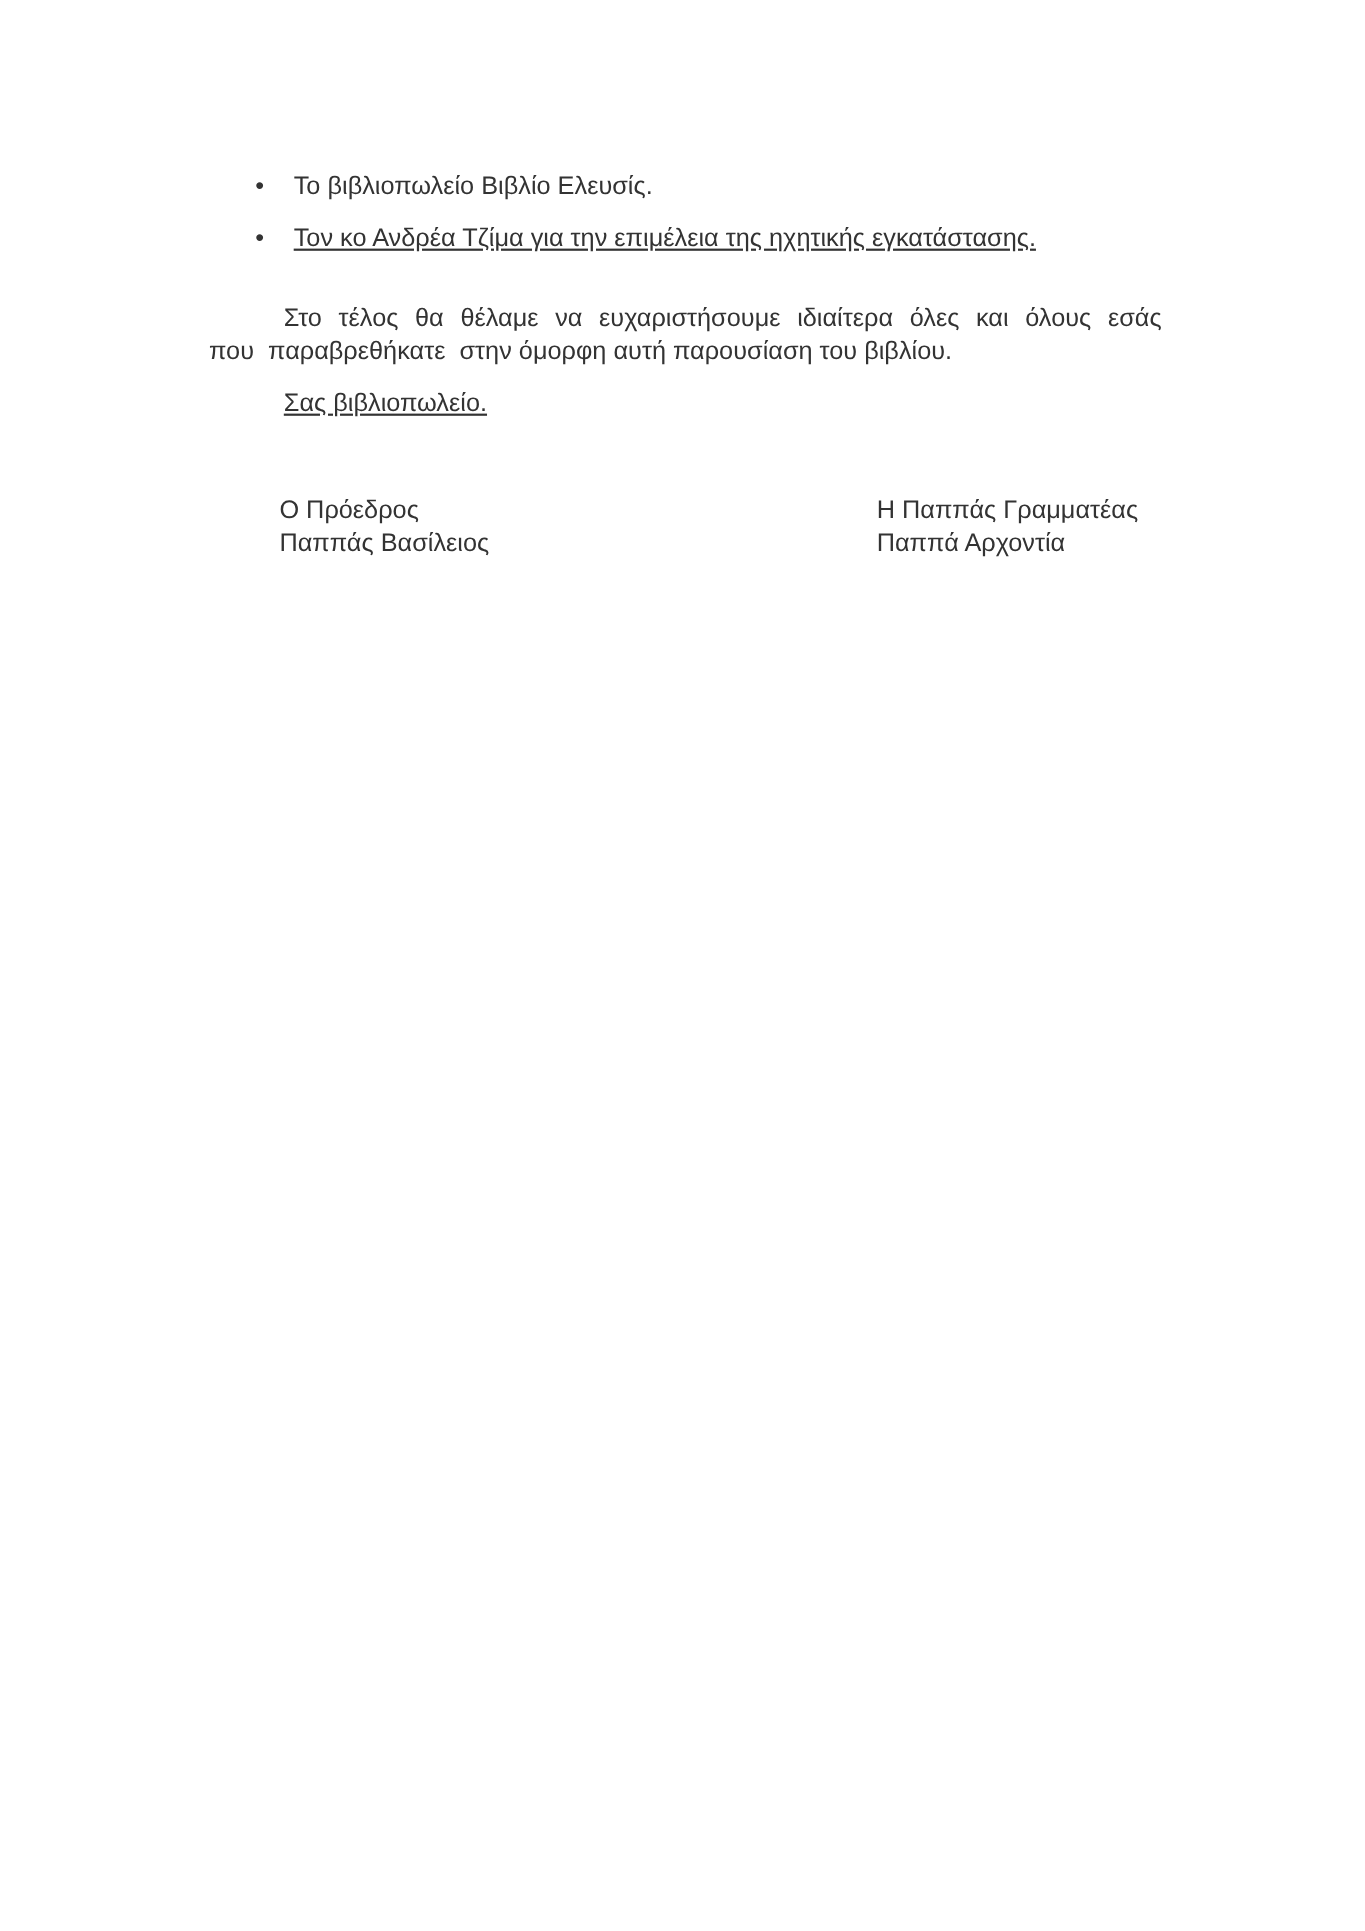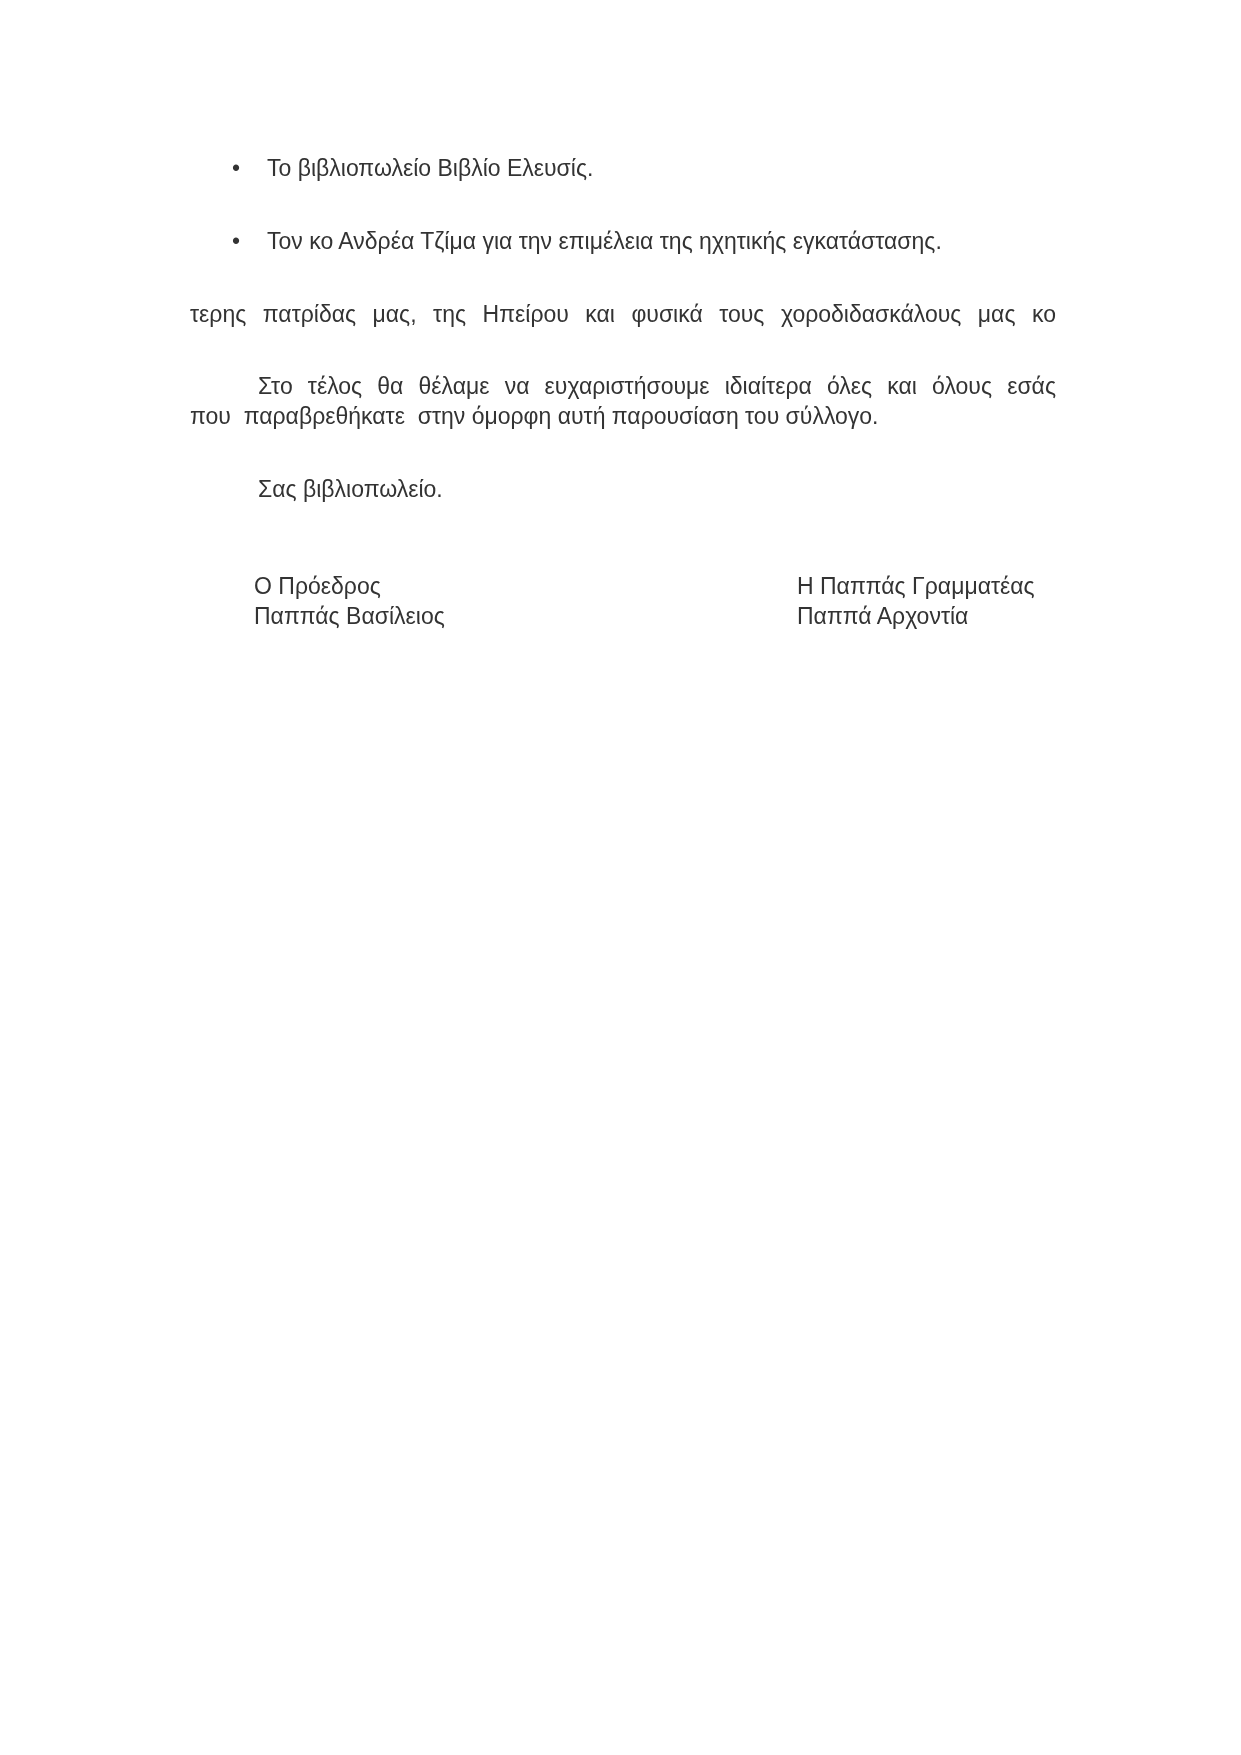--- a/index.html
+++ b/index.html
@@ -29,21 +29,21 @@
     text-align-last: justify;
   }
   .pre { white-space: pre-wrap; }
   .ind { text-indent: 68px; margin-top: 28px; }
   .bullet {
     display: inline-block;
     width: 77px;
     padding-left: 42px;
     text-indent: 0;
   }
-  .gap30 { margin-top: 43px; }
+  .gap30 { margin-top: 18px; text-decoration: underline; }
   .gap42 { margin-top: 42px; }
   .sig-row {
     display: flex;
     margin-top: 67px;
   }
   .sig-col {
     width: 300px;
     text-align: left;
   }
   .sig-left { margin-left: 64px; }
@@ -53,26 +53,25 @@
 <body>
 
 <div class="page">
   <div class="doc">
 
     <p class="line"><span class="bullet">•</span><span>Το βιβλιοπωλείο Βιβλίο Ελευσίς.</span></p>
 
     <p class="line gap30"><span class="bullet">•</span><span>Τον κο Ανδρέα Τζίμα για την επιμέλεια της ηχητικής εγκατάστασης.</span></p>
 
     <div class="gap30">
-      <p class="line just">τερης πατρίδας μας, της Ηπείρου και φυσικά τους χοροδιδασκάλους μας κο</p>
     </div>
 
     <div class="gap42">
       <p class="line just ind">Στο τέλος θα θέλαμε να ευχαριστήσουμε ιδιαίτερα όλες και όλους εσάς</p>
-      <p class="line pre">που  παραβρεθήκατε  στην όμορφη αυτή παρουσίαση του σύλλογο.</p>
+      <p class="line pre">που  παραβρεθήκατε  στην όμορφη αυτή παρουσίαση του βιβλίου.</p>
     </div>
 
     <p class="line ind gap30">Σας βιβλιοπωλείο.</p>
 
     <div class="sig-row">
       <div class="sig-col sig-left">
         <div class="line">Ο Πρόεδρος</div>
         <div class="line">Παππάς Βασίλειος</div>
       </div>
       <div class="sig-col sig-right">

